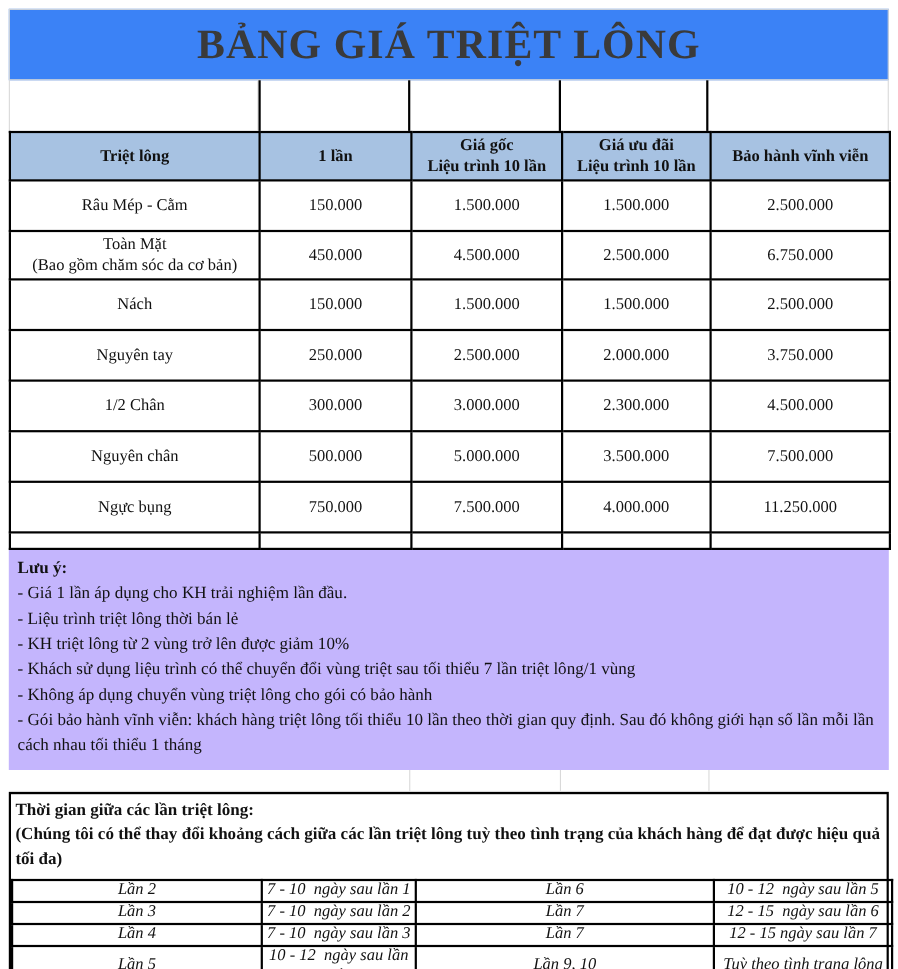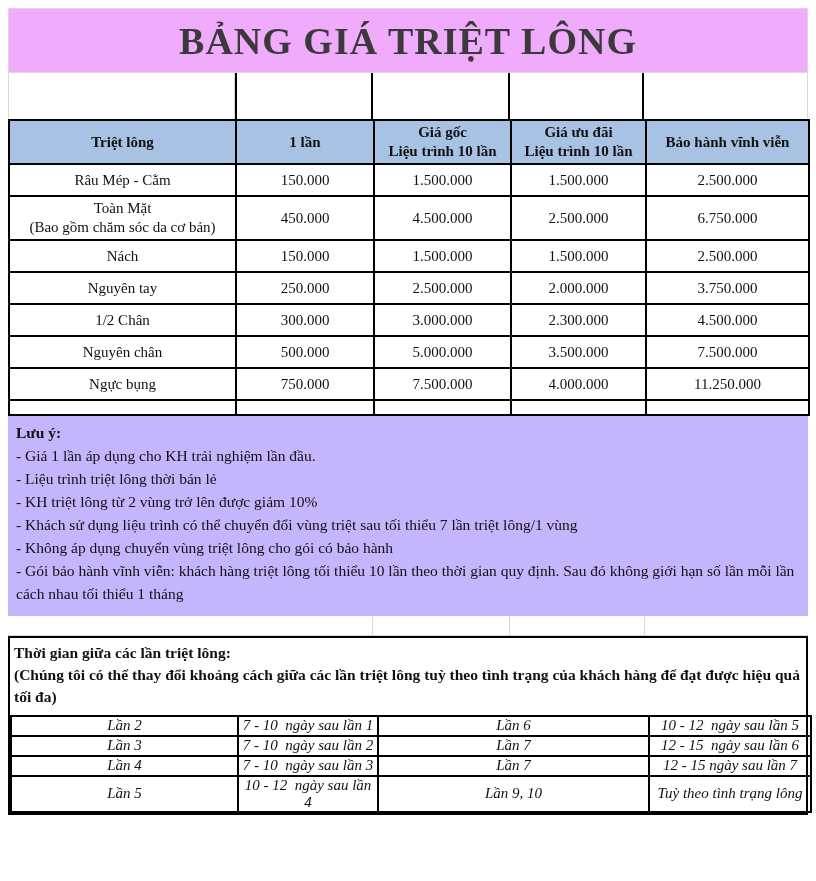--- a/index.html
+++ b/index.html
@@ -10,21 +10,21 @@
     color: #111111;
     position: relative;
   }
   .doc { position: absolute; left: 8px; top: 8px; width: 800px; }
 
   
   .title-box {
     height: 65px;
     border: 1px solid #d9d9d9;
     display: flex; align-items: center; justify-content: center;
-    background: #f0abfc;
+    background: #3b82f6;
   }
   .title-text {
     font-size: 38px; font-weight: bold; color: #3a3a3a; letter-spacing: 1px;
   }
 
   
   .spacer-row { display: flex; height: 46px; border-left: 1px solid #d9d9d9; border-right: 1px solid #d9d9d9; }
   .spacer-row .sc { height: 100%; }
   .sc1 { width: 227px; border-right: 1px solid #d9d9d9; }
   .sc2 { width: 138px; border-right: 2px solid #000; border-left: 2px solid #000; }
@@ -34,21 +34,21 @@
 
   
   table.price { width: 800px; border-collapse: collapse; table-layout: fixed; border-radius: 10px; }
   table.price th, table.price td {
     border: 2px solid #000;
     text-align: center; vertical-align: middle;
     font-size: 15px; padding: 2px 4px;
     white-space: pre-line;
   }
   table.price thead th { background: #a7c2e2; font-weight: bold; height: 44px; line-height: 1.25; }
-  table.price tbody td { height: 32px; background: #ffffff; }
+  table.price tbody td { height: 46px; background: #ffffff; }
   table.price tr.tall td { height: 44px; line-height: 1.25; }
   table.price tr.empty td { height: 15px; }
 
   
   .note-box {
     background: #c4b5fd;
     min-height: 178px;
     padding: 6px 10px 10px 8px;
     font-size: 15.5px; line-height: 1.48;
   }

